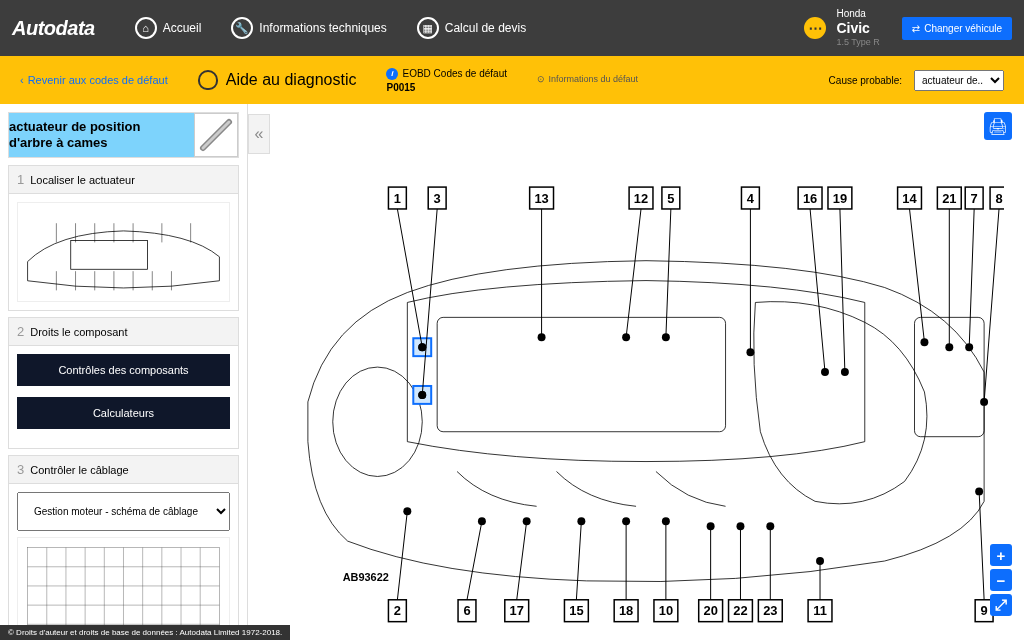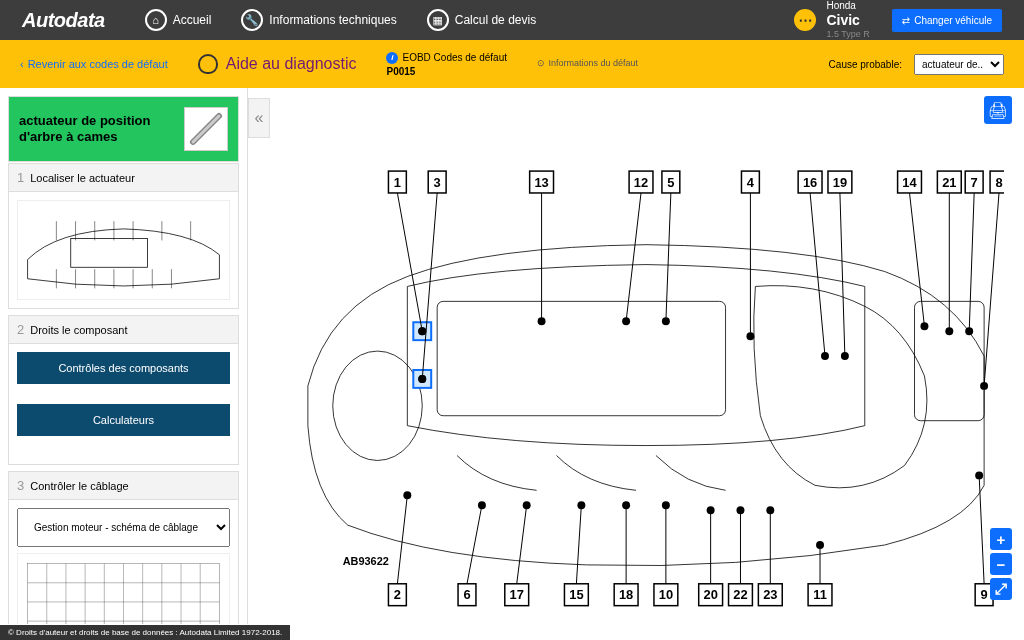--- a/index.html
+++ b/index.html
@@ -1,56 +1,56 @@
 <!DOCTYPE html>
 <html><head>
 <meta charset="utf-8">
 <style>
 * { margin:0; padding:0; box-sizing:border-box; font-family:Arial,Helvetica,sans-serif; }
 body { background:#fff; width:1024px; height:640px; overflow:hidden; }
 
 
-.topnav { background:#3d3d3d; height:40px; display:flex; align-items:center; padding:0 22px; color:#fff; }
+.topnav { background:#3d3d3d; height:56px; display:flex; align-items:center; padding:0 12px; color:#fff; }
 .brand { font-style:italic; font-weight:700; font-size:20px; margin-right:40px; letter-spacing:-0.5px; }
 .nav-items { display:flex; gap:30px; flex:1; }
 .nav-item { display:flex; align-items:center; gap:6px; font-size:12px; cursor:pointer; }
 .nav-icon { width:22px; height:22px; border:2px solid #fff; border-radius:50%; display:flex; align-items:center; justify-content:center; font-size:11px; }
 .vehicle-box { display:flex; align-items:center; gap:10px; }
 .vehicle-dots { width:22px; height:22px; background:#ffc107; border-radius:50%; display:flex; align-items:center; justify-content:center; font-size:14px; color:#333; font-weight:700; }
 .vehicle-info { color:#fff; font-size:10px; line-height:1.2; }
 .vehicle-info .model { font-size:14px; font-weight:700; }
 .vehicle-info .variant { color:#888; font-size:9px; }
 .change-btn { background:#0d6efd; color:#fff; border:none; padding:6px 10px; font-size:10px; border-radius:2px; cursor:pointer; display:flex; align-items:center; gap:4px; margin-left:12px; }
 
 
 .yellowbar { background:#ffc107; height:48px; display:flex; align-items:center; padding:0 20px; gap:30px; font-size:11px; }
 .back-link { color:#0d6efd; cursor:pointer; display:flex; align-items:center; gap:4px; }
-.aid-title { display:flex; align-items:center; gap:8px; color:#701a75; font-size:16px; }
+.aid-title { display:flex; align-items:center; gap:8px; color:#000000; font-size:16px; }
 .bulb-icon { width:20px; height:20px; border:2px solid #333; border-radius:50% 50% 45% 45%; position:relative; }
 .info-block { display:flex; flex-direction:column; gap:2px; font-size:10px; }
 .info-row { display:flex; align-items:center; gap:4px; }
 .info-i { width:12px; height:12px; background:#0d6efd; color:#fff; border-radius:50%; display:inline-flex; align-items:center; justify-content:center; font-size:8px; font-weight:700; font-style:italic; }
 .loc-block { flex:1; font-size:9px; color:#555; line-height:1.3; }
 .cause-block { display:flex; align-items:center; gap:12px; font-size:10px; }
 .cause-select { font-size:10px; padding:3px; width:90px; }
 
 
 .main { display:flex; height:calc(100% - 42px - 48px - 14px); position:relative; }
 
 
 .sidebar { width:248px; padding:8px; border-right:1px solid #ddd; background:#fff; overflow:hidden; }
-.comp-header { background:#22c55e; padding:10px; margin-bottom:1px; border:1px solid #ddd; display:flex; align-items:center; gap:8px; }
+.comp-header { background:#7dd3fc; margin-bottom:7px; border:1px solid #ddd; display:flex; align-items:center; gap:8px; }
 .comp-title { font-weight:700; font-size:13px; flex:1; line-height:1.2; }
 .comp-thumb { width:44px; height:44px; background:#fff; border:1px solid #ccc; display:flex; align-items:center; justify-content:center; }
 .step-header { background:#f3f3f3; padding:6px 8px; font-size:11px; border:1px solid #ddd; display:flex; gap:6px; align-items:center; }
 .step-num { color:#999; font-size:13px; }
 .step-body { border:1px solid #ddd; border-top:none; padding:8px; margin-bottom:6px; }
 .diagram-thumb { width:100%; height:100px; background:#fff; border:1px solid #eee; position:relative; overflow:hidden; }
 .diagram-thumb svg { width:100%; height:100%; }
-.blue-btn { background:#0c4a6e; color:#fff; border:none; width:100%; padding:10px; font-size:11px; margin-bottom:20px; cursor:pointer; }
+.blue-btn { background:#0f172a; color:#fff; border:none; width:100%; padding:10px; font-size:11px; margin-bottom:11px; cursor:pointer; }
 .wiring-select { width:100%; font-size:10px; padding:12px; margin-bottom:6px; }
 .wiring-thumb { width:100%; height:120px; background:#fff; border:1px solid #eee; overflow:hidden; }
 
 
 .collapse-tab { position:absolute; left:248px; top:10px; width:22px; height:40px; background:#f3f3f3; border:1px solid #ddd; display:flex; align-items:center; justify-content:center; cursor:pointer; font-size:16px; color:#888; }
 
 
 .diagram-area { flex:1; position:relative; padding:20px 20px 0 40px; }
 .print-btn { position:absolute; top:8px; right:12px; width:28px; height:28px; background:#0d6efd; border-radius:3px; display:flex; align-items:center; justify-content:center; color:#fff; cursor:pointer; font-size:16px; }
 .engine-svg { width:100%; height:100%; }

